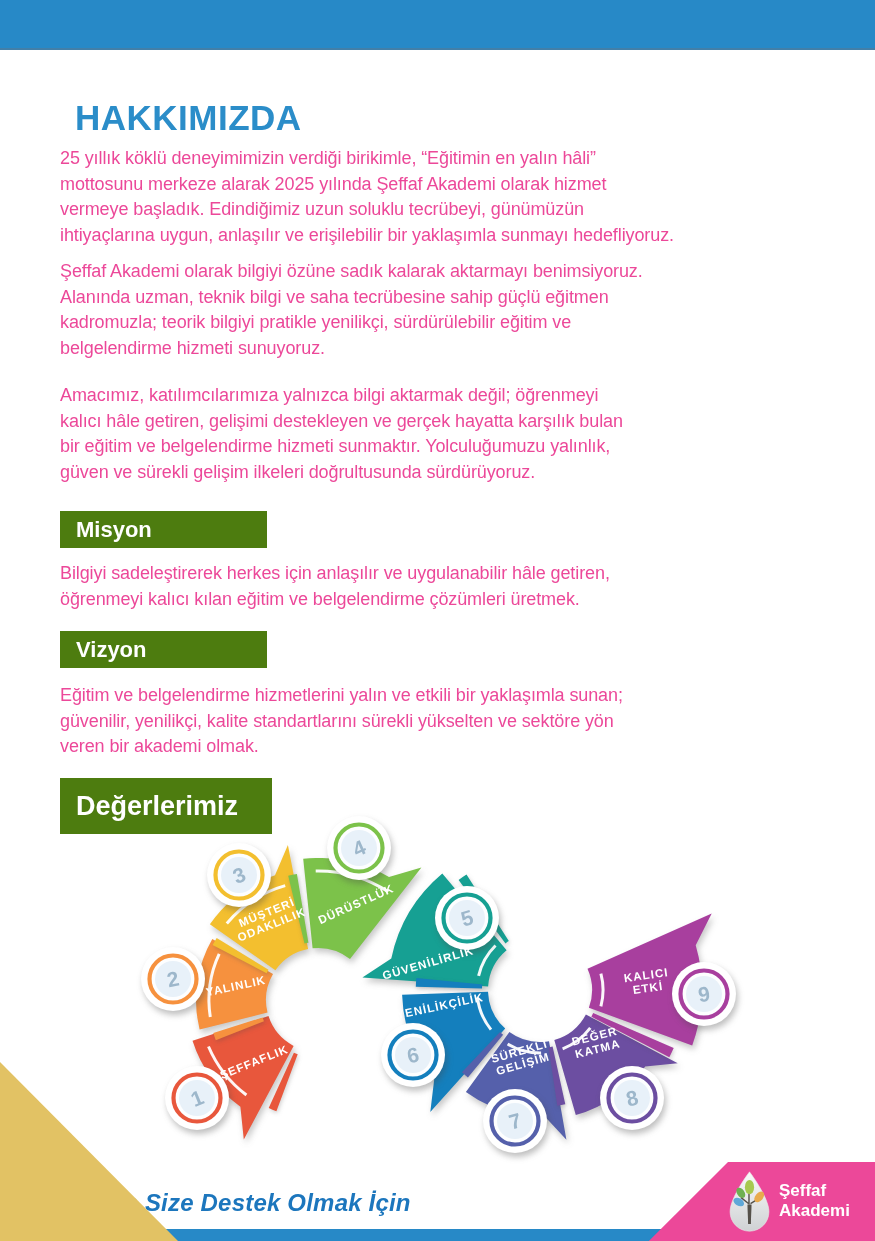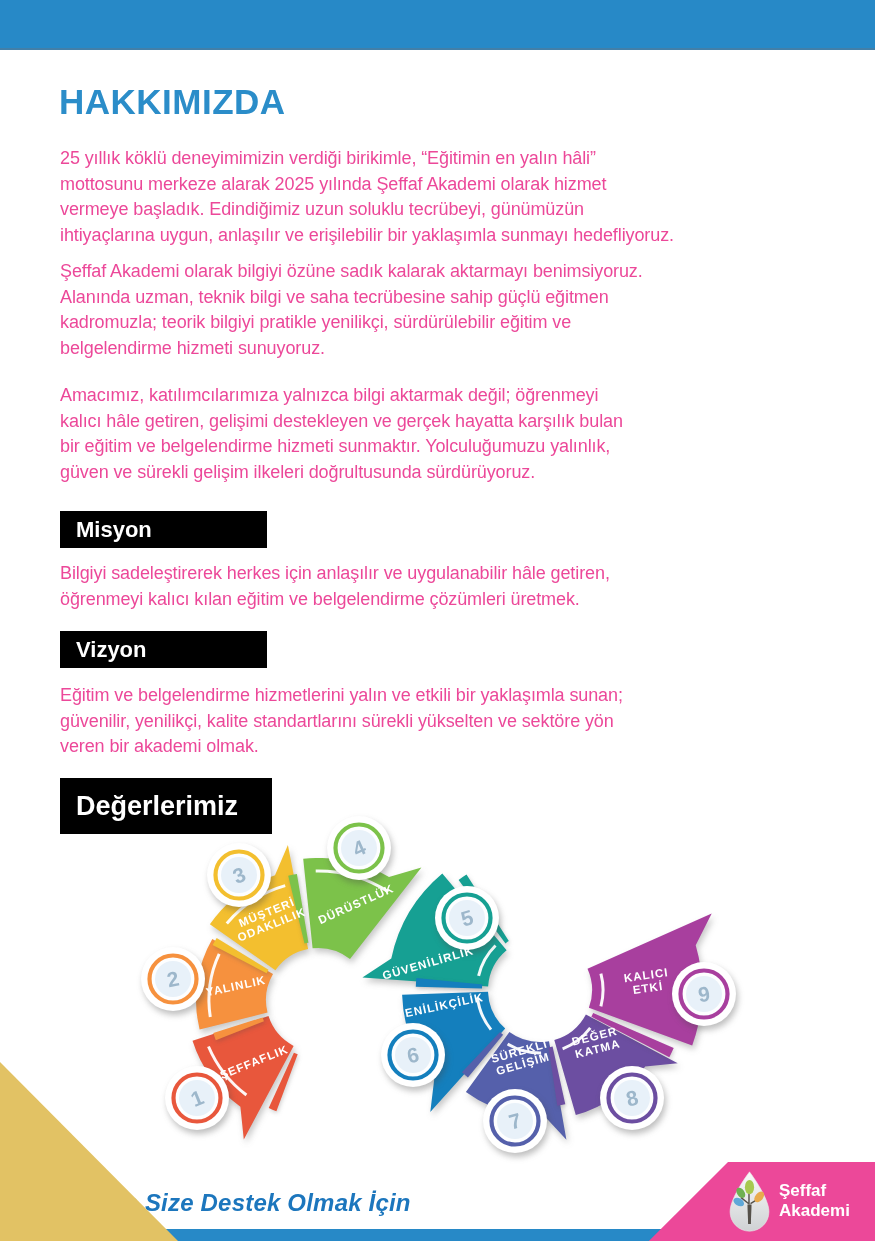--- a/index.html
+++ b/index.html
@@ -1,26 +1,26 @@
 <!DOCTYPE html>
 <html><head>
 <meta charset="utf-8">
 <style>
   html,body{margin:0;padding:0}
   body{width:875px;height:1241px;position:relative;background:#fff;overflow:hidden;
        font-family:"Liberation Sans",sans-serif;}
   .topbar{position:absolute;left:0;top:0;width:875px;height:48px;background:#2789C7;
           border-bottom:2px solid rgba(100,115,130,.45);z-index:1}
-  .page-title{position:absolute;left:59px;top:82px;margin:0;font-size:35px;font-weight:bold;
+  .page-title{position:absolute;left:59px;top:82px;margin:16px;font-size:35px;font-weight:bold;
               color:#2B8DC9;letter-spacing:.5px;z-index:2}
   .para{position:absolute;left:60px;width:772px;margin:0;font-size:18px;line-height:25.6px;
         color:#ec4899;white-space:pre-line;letter-spacing:-.1px;z-index:2}
   #p1{top:146px}#p2{top:259px}#p3{top:383px}
   #misyon-text{top:561px}#vizyon-text{top:683px}
-  .banner{position:absolute;left:60px;width:207px;height:37px;background:#000000;color:#fff;
+  .banner{position:absolute;left:60px;width:207px;height:37px;background:#4d7c0f;color:#fff;
           font-weight:bold;display:flex;align-items:center;padding-left:16px;
           box-sizing:border-box;z-index:2}
   #banner-misyon{top:511px;font-size:22px}
   #banner-vizyon{top:631px;font-size:22px}
   #banner-degerlerimiz{top:778px;height:56px;width:212px;font-size:27px}
   #values-svg{position:absolute;left:0;top:0;width:875px;height:1241px;pointer-events:none;z-index:2}
   .wedge{filter:drop-shadow(2px 4px 3px rgba(70,70,70,.30))}
   .sliver{filter:drop-shadow(1px 2px 2px rgba(70,70,70,.25))}
   .badge-disc{filter:drop-shadow(2px 4px 3px rgba(70,70,70,.35))}
   .wedge-label{fill:#fff;font-weight:bold;font-size:11.5px;letter-spacing:1.1px;text-anchor:middle}

